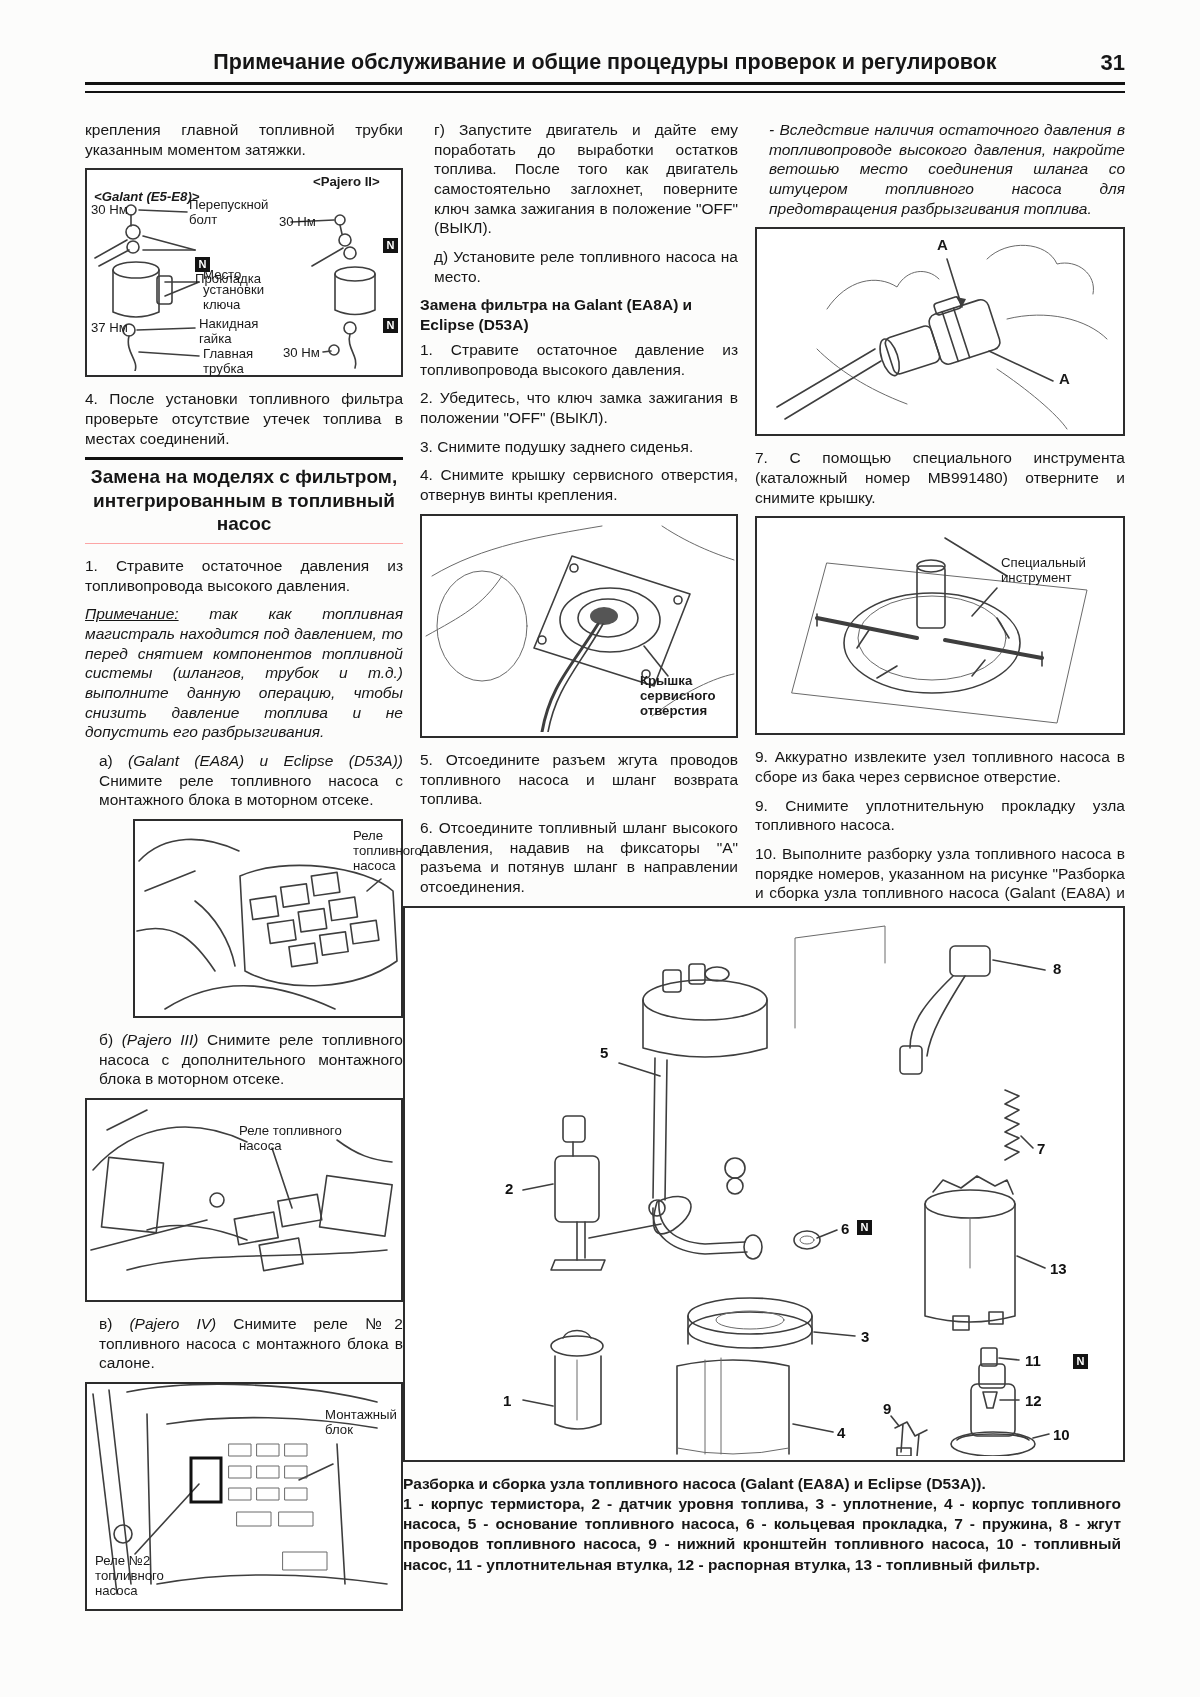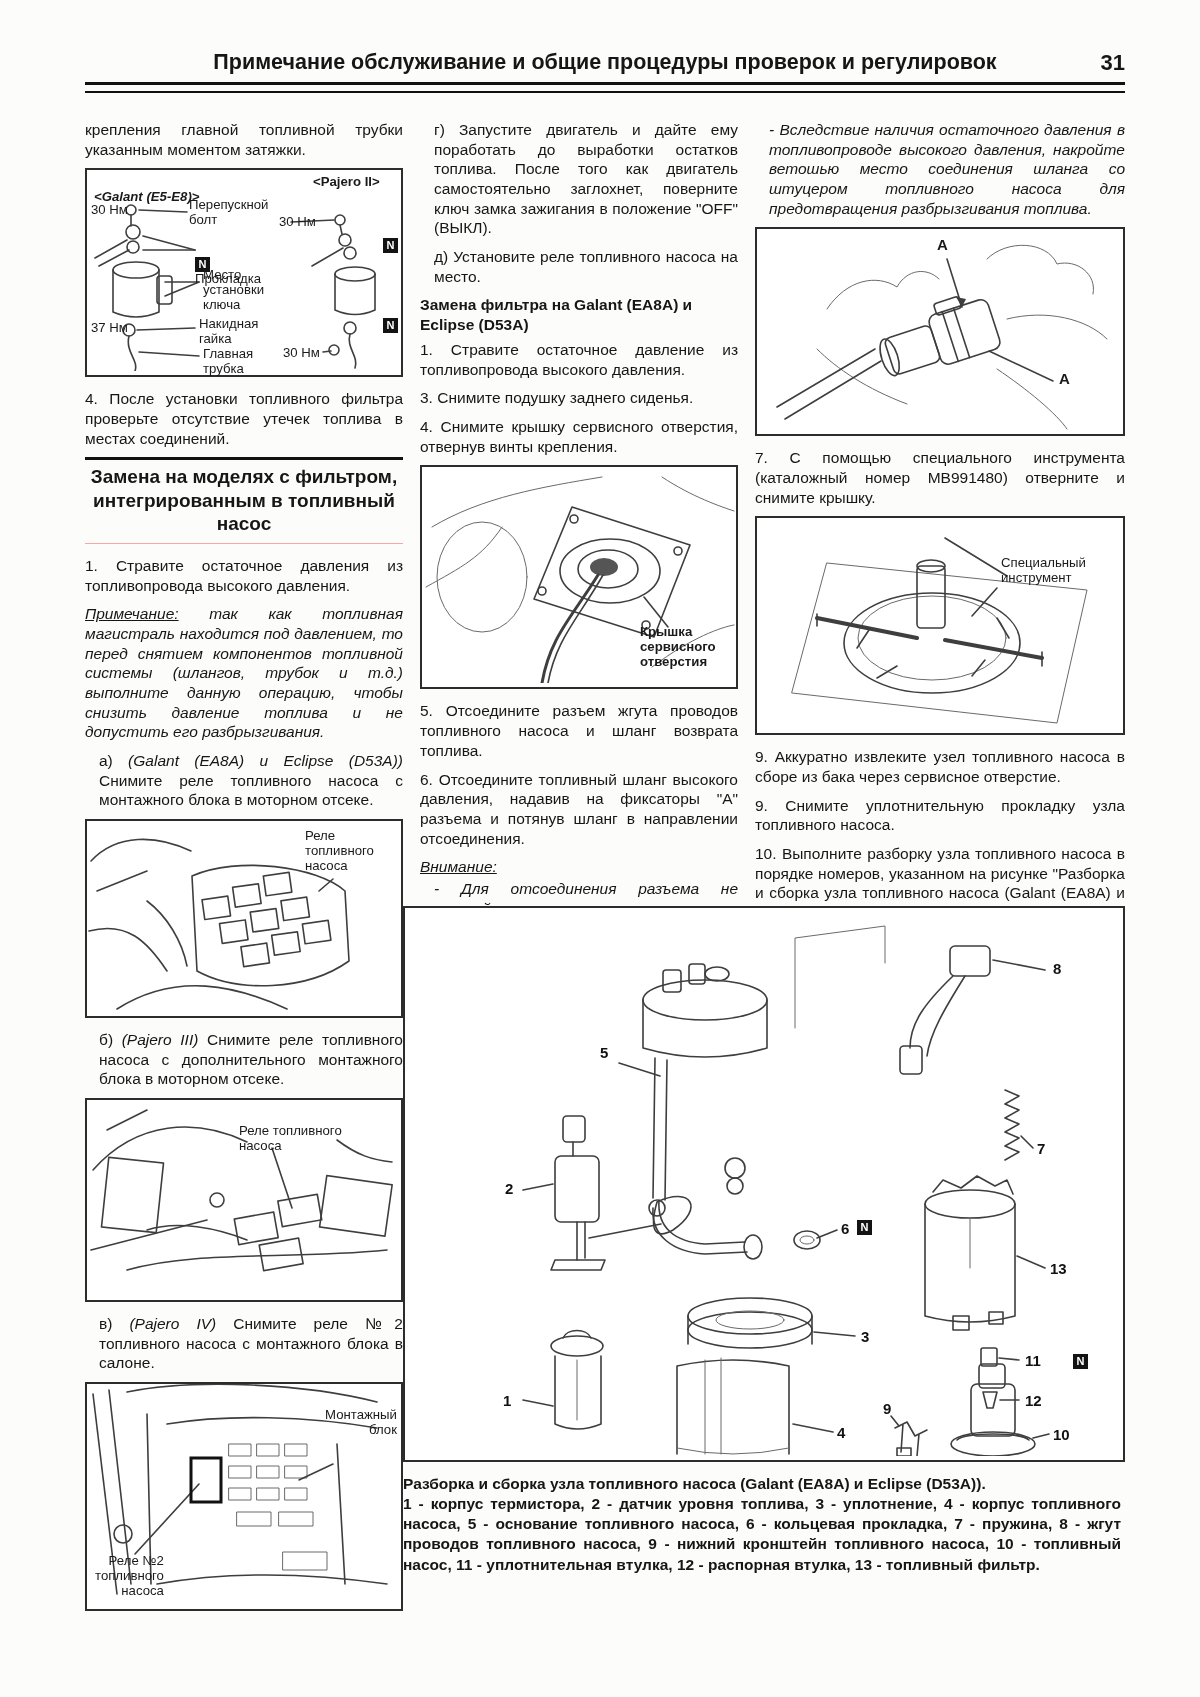--- a/index.html
+++ b/index.html
@@ -109,21 +109,21 @@
 
     <p class="para">4. После установки топливного фильтра проверьте отсутствие утечек топлива в местах соединений.</p>
 
     <div class="section-box">Замена на моделях с фильтром, интегрированным в топливный насос</div>
 
     <p class="para">1. Стравите остаточное давления из топливопровода высокого давления.</p>
     <p class="para em"><span class="u">Примечание:</span><span> так как топливная магистраль находится под давлением, то перед снятием компонентов топливной системы (шлангов, трубок и т.д.) выполните данную операцию, чтобы снизить давление топлива и не допустить его разбрызгивания.</span></p>
 
     <p class="para sub"><span>а) </span><span class="em">(Galant (EA8A) и Eclipse (D53A))</span><span> Снимите реле топливного насоса с монтажного блока в моторном отсеке.</span></p>
 
-    <div class="fig" style="height:195px;">
+    <div class="fig" style="height:195px;margin-left:48px;">
       <svg width="314" height="191" viewBox="0 0 314 191">
         <g class="stroke">
           <path d="M4,40 C30,12 70,14 104,30"></path>
           <path d="M10,70 L60,50"></path>
           <path d="M2,110 C40,100 60,120 80,150"></path>
           <path d="M30,188 C90,150 150,165 200,188"></path>
           <path d="M105,55 C150,35 230,45 258,70 L262,140 C220,170 150,172 110,150 Z"></path>
           <g transform="rotate(-8 180 110)">
             <rect x="120" y="70" width="26" height="20"></rect>
               <rect x="152" y="62" width="26" height="20"></rect>
@@ -165,21 +165,21 @@
           <circle cx="130" cy="100" r="7"></circle>
           <path d="M60,130 C90,120 130,128 160,140"></path>
         </g>
       </svg>
       <div class="lbl" style="left:152px;top:24px;">Реле топливного
 насоса</div>
     </div>
 
     <p class="para sub"><span>в) </span><span class="em">(Pajero IV)</span><span> Снимите реле №2 топливного насоса с монтажного блока в салоне.</span></p>
 
-    <div class="fig" style="height:225px;text-align:right;">
+    <div class="fig" style="height:225px;">
       <svg width="314" height="221" viewBox="0 0 314 221">
         <g class="stroke">
           <path d="M40,8 C110,-6 220,0 290,18"></path>
           <path d="M6,10 L30,210"></path>
             <path d="M22,6 L44,200"></path>
           <circle cx="36" cy="150" r="9"></circle>
           <path d="M60,30 L64,200"></path>
           <g class="thin">
             <rect x="142" y="60" width="22" height="12"></rect>
               <rect x="170" y="60" width="22" height="12"></rect>
@@ -208,20 +208,21 @@
 топливного
 насоса</div>
     </div>
   </div>
 
   <div class="col" style="left:420px;top:120px;width:318px;">
     <p class="para sub">г) Запустите двигатель и дайте ему поработать до выработки остатков топлива. После того как двигатель самостоятельно заглохнет, поверните ключ замка зажигания в положение "OFF" (ВЫКЛ).</p>
     <p class="para sub">д) Установите реле топливного насоса на место.</p>
     <div class="mid-heading">Замена фильтра на Galant (EA8A) и Eclipse (D53A)</div>
     <p class="para">1. Стравите остаточное давление из топливопровода высокого давления.</p>
+    <p class="para">2. Убедитесь, что ключ замка зажигания в положении "OFF" (ВЫКЛ).</p>
     <p class="para">3. Снимите подушку заднего сиденья.</p>
     <p class="para">4. Снимите крышку сервисного отверстия, отвернув винты крепления.</p>
 
     <div class="fig" style="height:220px;font-weight:bold;">
       <svg width="314" height="216" viewBox="0 0 314 216">
         <g class="stroke">
           <path class="thin" d="M10,60 C60,30 120,20 180,10"></path>
           <path class="thin" d="M240,10 C270,30 300,40 312,44"></path>
           <path class="thin" d="M4,120 C40,100 60,90 80,60"></path>
           <path class="thin" d="M230,200 C270,170 300,160 312,158"></path>

